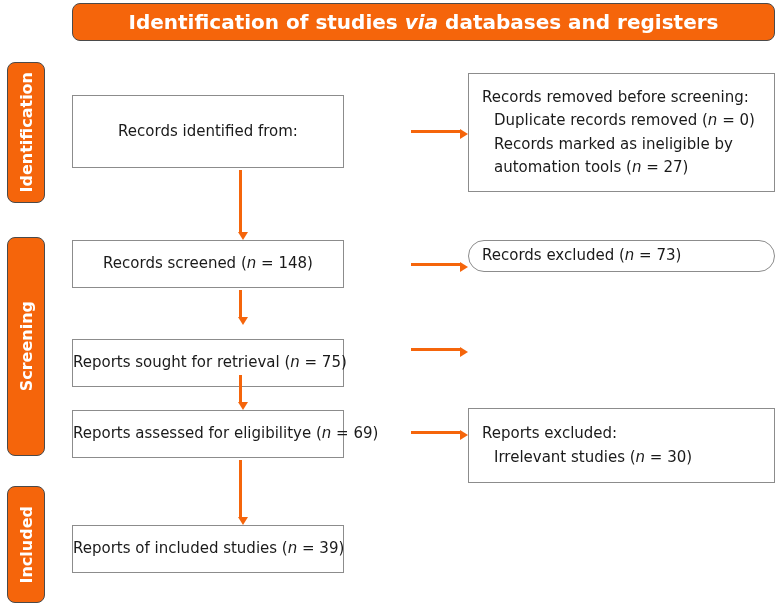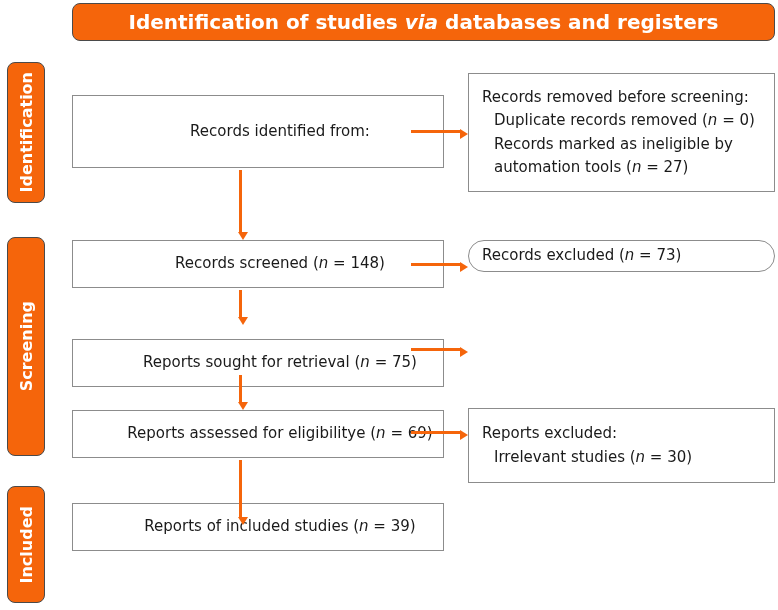--- a/index.html
+++ b/index.html
@@ -36,31 +36,31 @@
   
   .box{
     position:absolute;background:#ffffff;
     border:1.5px solid #8c8c8c;
     box-sizing:border-box;
     display:flex;flex-direction:column;justify-content:center;
     font-size:15px;line-height:1.55;
   }
   .box .line{white-space:nowrap;}
   .box .line.indent{padding-left:12px;}
-  .col-left{left:72px;width:372px;text-align:center;padding-left:44px;}
+  .col-left{left:72px;width:272px;text-align:center;}
   .col-right{left:468px;width:307px;text-align:left;padding-left:13px;}
   .box-identified{top:95px;height:73px;}
   .box-removed{top:73px;height:119px;}
   .box-screened{top:240px;height:48px;}
   .box-rec-excluded{top:240px;height:32px;border-radius:21px;}
   .box-sought{top:339px;height:48px;}
   .box-not-retrieved{top:325px;height:48px;}
   .box-assessed{top:410px;height:48px;}
   .box-rep-excluded{top:408px;height:75px;}
-  .box-included{top:503px;height:48px;}
+  .box-included{top:525px;height:48px;}
   
   .arrow-v{position:absolute;width:0;border-left:3px solid #f5650b;}
   .arrow-v::after{
     content:'';position:absolute;left:-4px;bottom:-8px;
     border:5px solid transparent;border-bottom:none;
     border-top:8px solid #f5650b;
   }
   .arrow-h{position:absolute;height:0;border-top:3px solid #f5650b;}
   .arrow-h::after{
     content:'';position:absolute;right:-8px;top:-4px;

